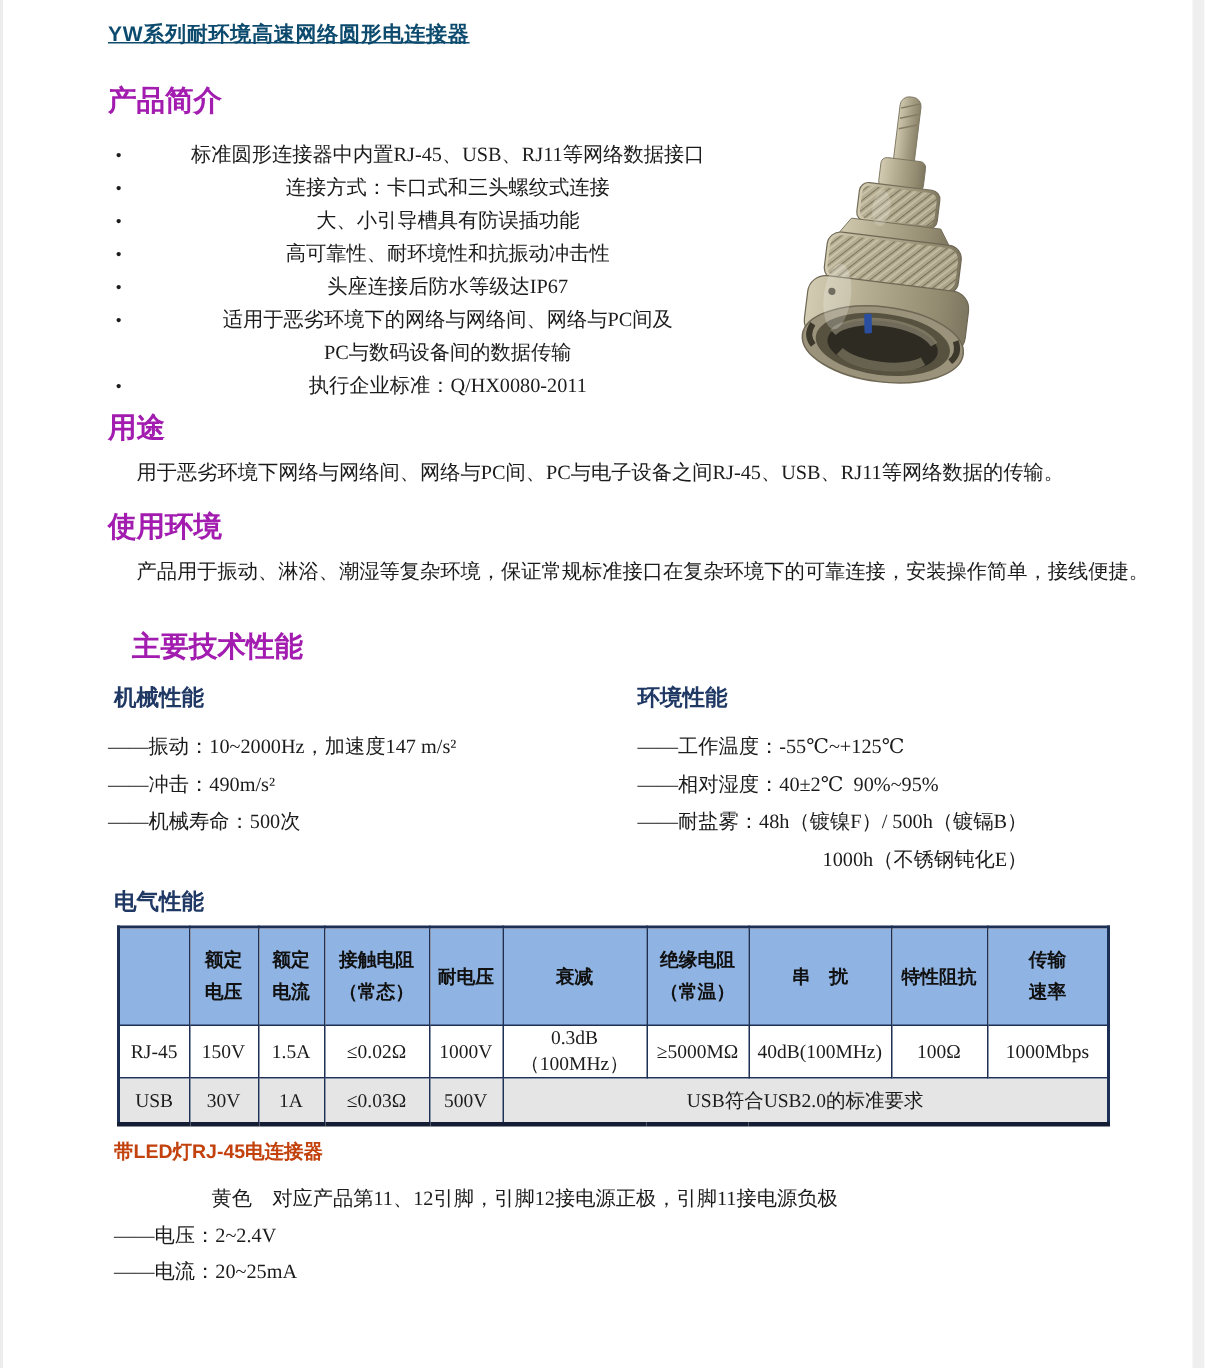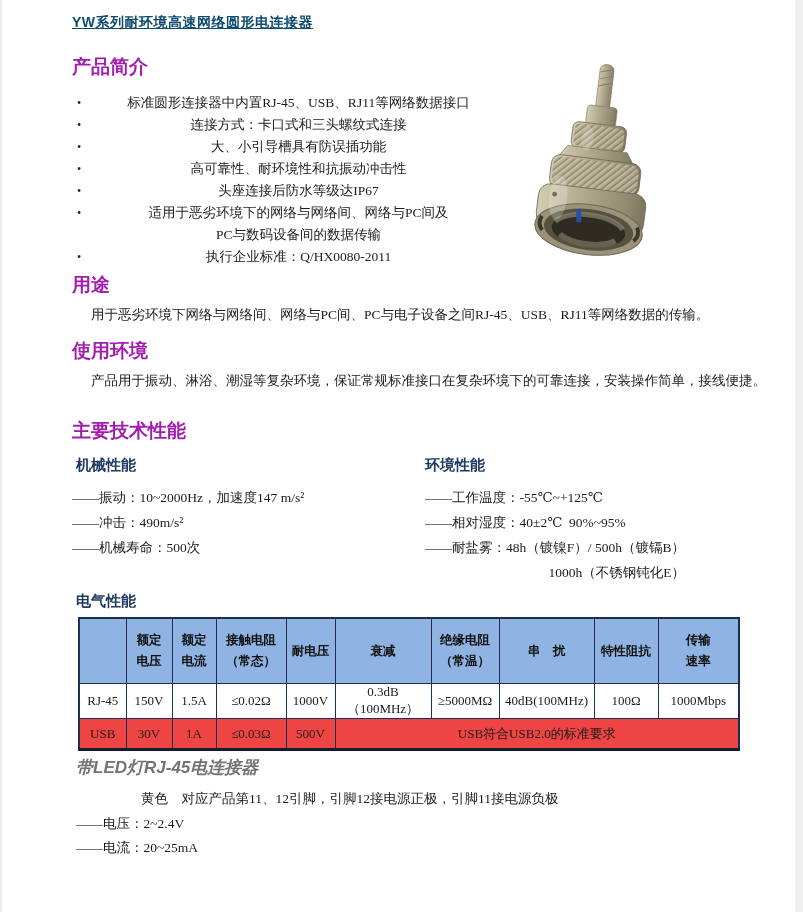--- a/index.html
+++ b/index.html
@@ -31,25 +31,25 @@
   .speclist > div { line-height:25px; white-space:pre; }
   .speclist .cont-line { padding-left:73px;text-align:right; }
 
   table.spec { position:absolute; left:78px; top:617px; width:660px;
     border-collapse:collapse; table-layout:fixed; text-align:center;
     font-size:13px; border:2px solid #1c2f55; }
   .spec th, .spec td { border:1.5px solid #1c2f55; padding:0 1px; overflow:hidden; }
   .spec thead th { background:#8fb3e2; height:64px; font-weight:bold;
     white-space:pre-line; line-height:21px; font-size:12.5px; color:#111; }
   .spec tbody td { height:29px; background:#ffffff; }
-  .spec tr.bluerow td { background:#ef4444; border-bottom:3px solid #141d33; }
+  .spec tr.bluerow td { background:#e5e5e5; border-bottom:3px solid #141d33; }
 
   .led { position:absolute; left:76px; top:758px; font-size:13.5px; width:680px; }
   .led .led-h { font-family:"Liberation Sans","DejaVu Sans",sans-serif;
-    font-weight:bold; font-size:17px; color:#737373; margin-bottom:9px; line-height:20px;font-style:italic; }
+    font-weight:bold; font-size:13px; color:#c2410c; margin-bottom:9px; line-height:20px; }
   .led > div { line-height:24.5px; white-space:pre; }
   .led .indent2 { padding-left:65px; }
 
   .connector { position:absolute; left:495px; top:62px; width:202px; height:208px; }
 </style>
 </head>
 <body>
 
 <div class="edge-left"></div>
 <div class="edge-right"></div>
@@ -113,21 +113,21 @@
     <ellipse cx="88" cy="78" rx="6" ry="12" fill="#ffffff" opacity="0.18"></ellipse>
   </g>
 </svg>
 
 <div class="h1" style="left:72px; top:272px;">用途</div>
 <div class="para" style="left:64px; top:303px; width:716px;">用于恶劣环境下网络与网络间、网络与PC间、PC与电子设备之间RJ-45、USB、RJ11等网络数据的传输。</div>
 
 <div class="h1" style="left:72px; top:338px;">使用环境</div>
 <div class="para" style="left:64px; top:369px; width:716px;">产品用于振动、淋浴、潮湿等复杂环境，保证常规标准接口在复杂环境下的可靠连接，安装操作简单，接线便捷。</div>
 
-<div class="h1" style="left:72px; top:418px;">主要技术性能</div>
+<div class="h1" style="left:88px; top:418px;">主要技术性能</div>
 
 <div class="h2" style="left:76px; top:456px;">机械性能</div>
 <div class="h2" style="left:425px; top:456px;">环境性能</div>
 
 <div class="speclist" style="left:72px; top:485px;">
   <div>——振动：10~2000Hz，加速度147 m/s²</div>
   <div>——冲击：490m/s²</div>
   <div>——机械寿命：500次</div>
 </div>
 

